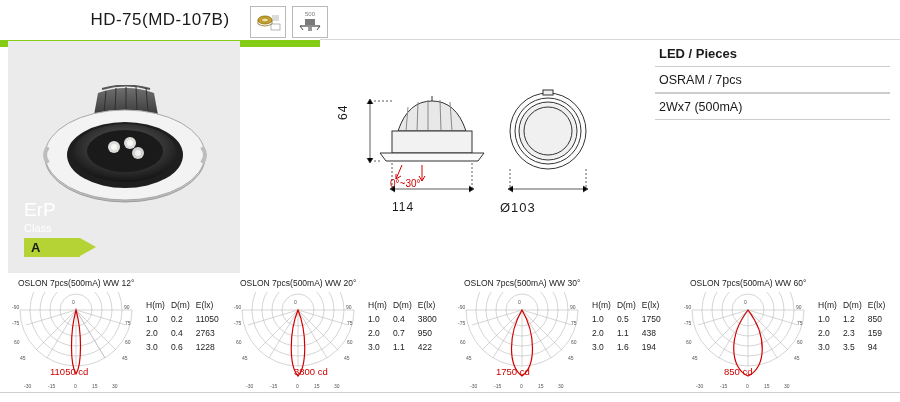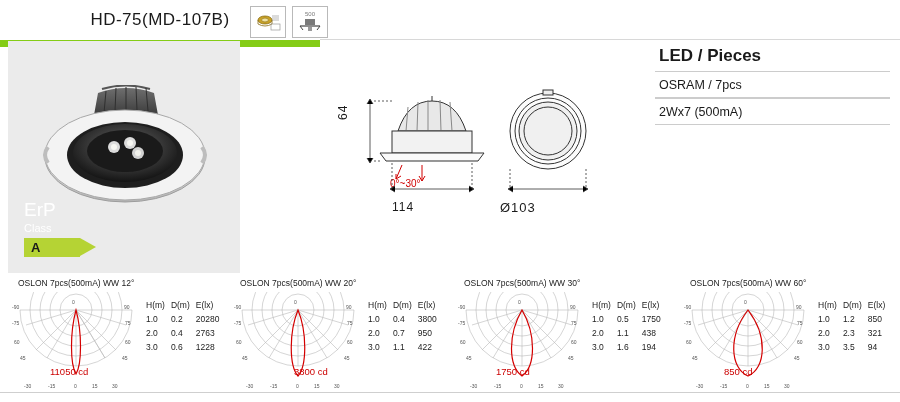--- a/index.html
+++ b/index.html
@@ -68,21 +68,21 @@
     transform:rotate(-90deg);transform-origin:left top;
     font-size:12px;letter-spacing:1px;
   }
   .dim-114{position:absolute;left:392px;top:200px;font-size:12px;letter-spacing:1px;}
   .dim-103{position:absolute;left:500px;top:200px;font-size:13px;letter-spacing:1px;}
   .angle-lbl{position:absolute;left:390px;top:178px;font-size:10px;color:#d00000;}
 
   
   .spec{position:absolute;left:655px;top:40px;width:235px;}
   .spec .row{padding:6px 0 5px 4px;}
-  .spec .hd{font-size:17px;font-weight:bold;}
+  .spec .hd{font-size:13px;font-weight:bold;}
   .spec .val{font-size:12.5px;}
   .spec .line{height:1px;background:#cccccc;}
 
   
   .photorow{position:absolute;left:0;top:278px;width:740px;height:124px;}
   .pblock{position:absolute;top:0;width:220px;height:124px;}
   .pblock .ptitle{
     position:absolute;left:12px;top:0;font-size:8.5px;color:#222;white-space:nowrap;
   }
   .pblock .polar{position:absolute;left:6px;top:14px;}
@@ -300,21 +300,21 @@
       <table class="ptable" style="left:140px;">
         <tbody>
             <tr>
           <th>H(m)</th>
           <th>D(m)</th>
           <th>E(lx)</th>
         </tr>
         <tr>
           <td>1.0</td>
           <td>0.2</td>
-          <td>20280</td>
+          <td>11050</td>
         </tr>
         <tr>
           <td>2.0</td>
           <td>0.4</td>
           <td>2763</td>
         </tr>
         <tr>
           <td>3.0</td>
           <td>0.6</td>
           <td>1228</td>
@@ -494,21 +494,21 @@
           <th>E(lx)</th>
         </tr>
         <tr>
           <td>1.0</td>
           <td>1.2</td>
           <td>850</td>
         </tr>
         <tr>
           <td>2.0</td>
           <td>2.3</td>
-          <td>321</td>
+          <td>159</td>
         </tr>
         <tr>
           <td>3.0</td>
           <td>3.5</td>
           <td>94</td>
         </tr>
       </tbody>
         </table>
     </div>
 

